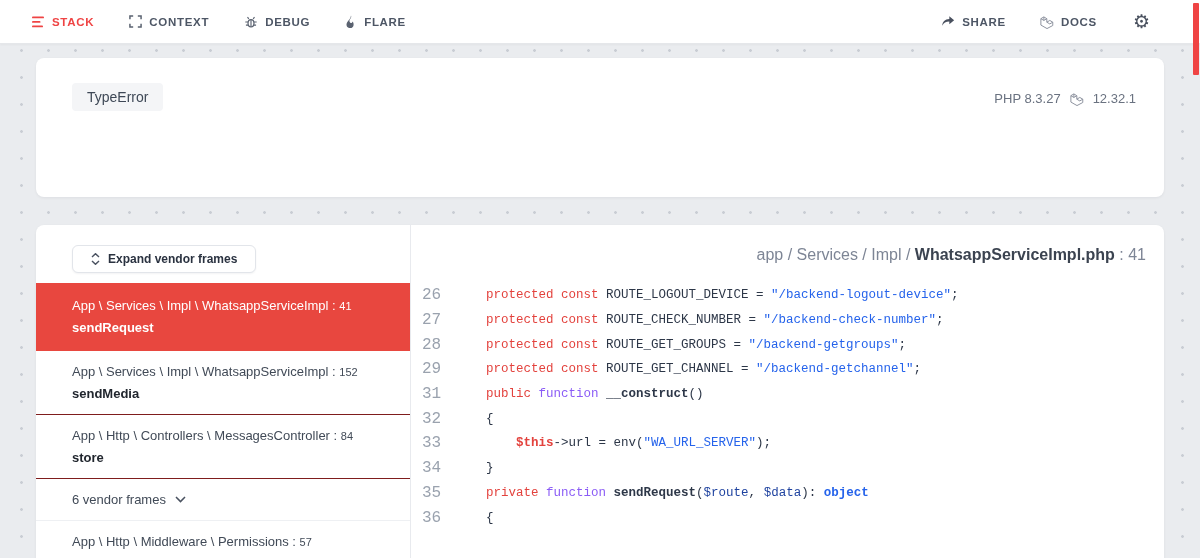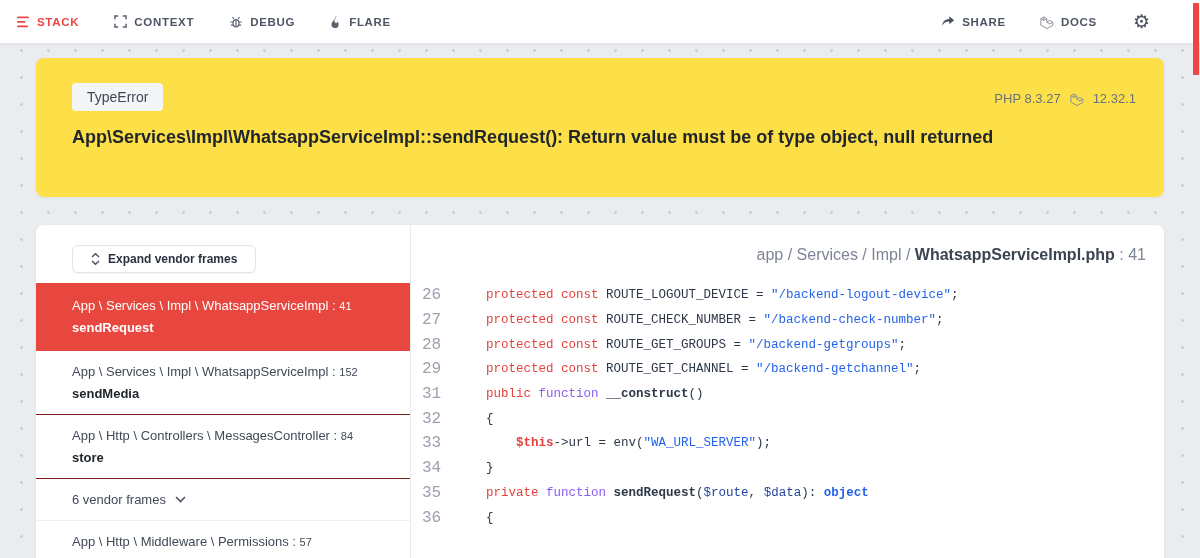--- a/index.html
+++ b/index.html
@@ -16,39 +16,39 @@
     --accent:#e8473f; --nav-red:#ef4444;
     --syn-kw:#e3423d; --syn-fn:#8b5cf6; --syn-str:#2563eb;
     --syn-var:#1e429f; --syn-plain:#2d3748;
   }
   
   .topnav{
     position:absolute; top:0; left:0; width:1200px; height:44px;
     background:#fff; border-bottom:1px solid #e5e7ea;
     box-shadow:0 1px 2px rgba(20,24,31,.04);
     display:flex; align-items:center; justify-content:space-between;
-    padding:0 50px 0 17px; z-index:6;
+    padding:0 50px 0 32px; z-index:6;
   }
   .nav-group{ display:flex; align-items:center; gap:35px; }
   .nav-group.right{ gap:34px; }
   .nav-item{
     display:flex; align-items:center; gap:7px;
     font-size:11.5px; font-weight:700; letter-spacing:.7px;
     color:#4d5665; cursor:pointer; white-space:nowrap;
   }
   .nav-item.active{ color:var(--nav-red); }
   .nav-item svg{ flex:none; }
   .gear{ font-size:19px; color:#49505e; cursor:pointer; line-height:1; margin-left:2px; }
   .scroll-thumb{ position:absolute; top:3px; right:1px; width:6px; height:72px;
     background:var(--nav-red); z-index:10; border-radius:1px; }
 
   
   .error-card{
     position:absolute; left:36px; top:58px; width:1128px; height:139px;
-    background:#fde047; border-radius:8px; box-shadow:0 1px 3px rgba(20,24,31,.06);
+    background:#ffffff; border-radius:8px; box-shadow:0 1px 3px rgba(20,24,31,.06);
   }
   .badge{
     position:absolute; left:36px; top:25px;
     background:#f4f5f7; color:#3e4856; font-size:14px;
     padding:6px 15px; border-radius:4px;
   }
   .meta{
     position:absolute; right:28px; top:33px;
     display:flex; align-items:center; gap:9px;
     color:#6a7280; font-size:13px;
@@ -156,21 +156,20 @@
 
 <div class="error-card">
   <span class="badge">TypeError</span>
   <div class="meta">
     <span>PHP 8.3.27</span>
     <svg width="14" height="14" viewBox="0 0 16 16">
       <path d="M1 4.2 4.4 2.2 7.8 4.2v4L11.2 10.2 14.6 8.2v3.8L8 15.5 1 11.5z M7.8 8.2 11.2 6.2 14.6 8.2 M1 4.2l3.4 2 3.4-2 M4.4 6.2V2.2" fill="none" stroke="#8a909c" stroke-width="1.1" stroke-linejoin="round"></path>
     </svg>
     <span>12.32.1</span>
   </div>
-  <div class="err-message">App\Services\Impl\WhatsappServiceImpl::sendRequest(): Return value must be of type object, null returned</div>
 </div>
 
 <div class="main-card">
   <div class="left-panel">
     <button class="expand-btn">
       <svg width="9" height="12" viewBox="0 0 9 12">
         <path d="M1 4 4.5 0.7 8 4 M1 8 4.5 11.3 8 8" fill="none" stroke="#4a5260" stroke-width="1.4"></path>
       </svg>
       <span>Expand vendor frames</span>
     </button>

